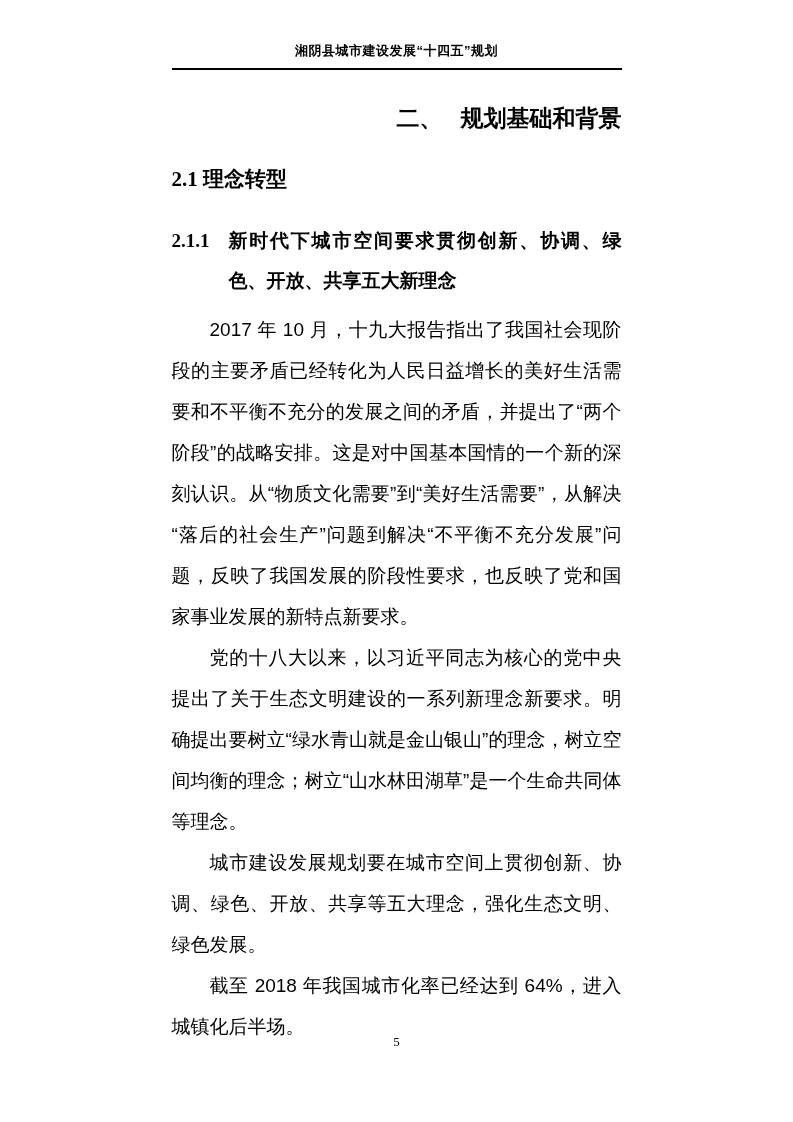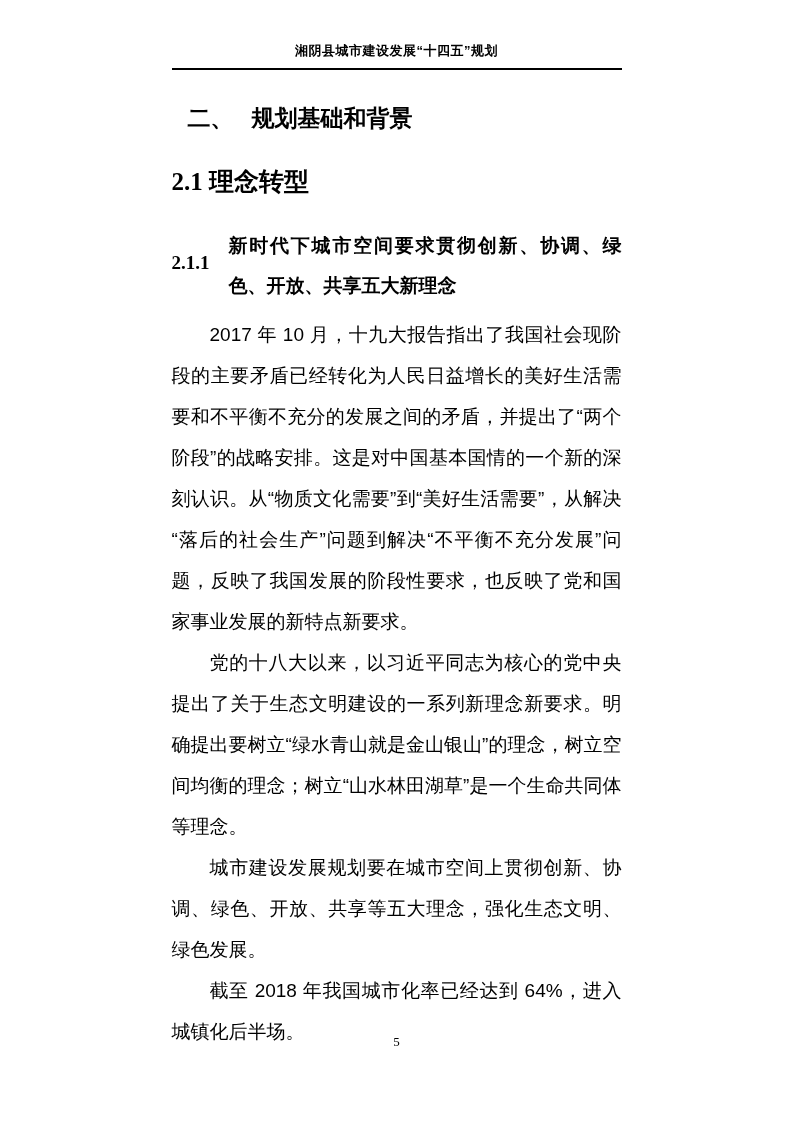--- a/index.html
+++ b/index.html
@@ -27,45 +27,46 @@
     letter-spacing: 0.5px;
     padding-bottom: 8px;
     border-bottom: 2px solid #000;
   }
   .chapter-heading {
     margin: 34px 0 0 16px;
     font-family: "Liberation Sans", "DejaVu Sans", sans-serif;
     font-size: 23px;
     font-weight: bold;
     line-height: 1.3;
+    text-align: right;
   }
   .chapter-heading .chapter-num {
     margin-right: 18px;
   }
   .section-heading {
     margin: 32px 0 0 0;
-    font-size: 25px;
+    font-size: 21px;
     font-weight: 600;
     line-height: 1.3;
     font-family: "Liberation Serif", "DejaVu Serif", serif;
   }
   .subsection-heading {
     position: relative;
     margin: 28px 0 8px 0;
     padding-left: 57px;
     font-size: 19px;
     font-weight: bold;
     line-height: 40px;
     text-align: justify;
     font-family: "Liberation Serif", "DejaVu Serif", serif;
   }
   .subsection-heading .subsection-num {
     position: absolute;
     left: 0;
-    top: 17px;
+    top: 0;
   }
   .body-para {
     margin: 0;
     font-size: 19px;
     line-height: 41px;
     text-indent: 2em;
     text-align: justify;
     font-family: Liberation Sans, sans-serif;
   }
   .page-number {

